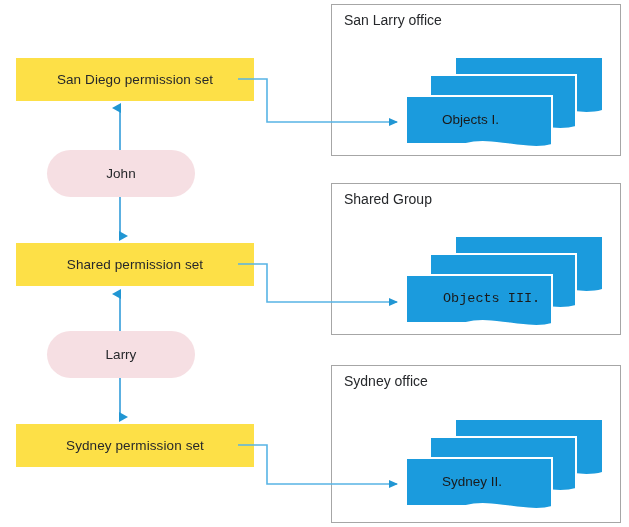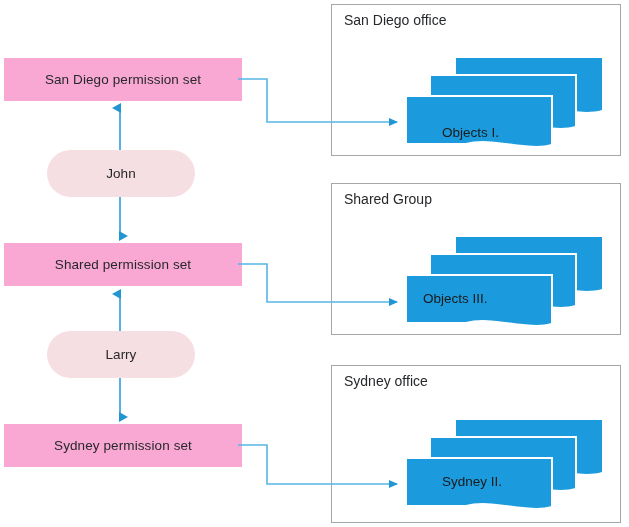--- a/index.html
+++ b/index.html
@@ -15,24 +15,24 @@
     position: relative;
     width: 629px;
     height: 527px;
     background: #ffffff;
     overflow: hidden;
   }
 
   
   .perm-box {
     position: absolute;
-    left: 4px;
+    left: 16px;
     width: 238px;
     height: 43px;
-    background: #f9a8d4;
+    background: #fde047;
     display: flex;
     align-items: center;
     justify-content: center;
     font-size: 13.5px;
     color: #26282b;
     letter-spacing: .1px;
     box-sizing: border-box;
   }
   #perm-box-0 { top: 58px; }
   #perm-box-1 { top: 243px; }
@@ -119,43 +119,43 @@
   </div>
 
   <div class="user-pill" id="user-pill-0">
     <span>John</span>
   </div>
   <div class="user-pill" id="user-pill-1">
     <span>Larry</span>
   </div>
 
   <div class="group-panel" id="group-panel-0">
-    <div class="panel-title">San Diego office</div>
+    <div class="panel-title">San Larry office</div>
     <div class="doc-stack">
       <svg class="doc-shape" width="290" height="152" viewBox="0 0 290 152">
 
         <path d="M124,53 L270,53 L270,105 C246,112 210,97 184,104 L124,104 Z" fill="#1b9bdd"></path>
 
         <path d="M98,70 L244,70 L244,122 C220,129 184,114 158,121 L98,121 Z" fill="#1b9bdd" stroke="#ffffff" stroke-width="2"></path>
 
         <path d="M74,91 L220,91 L220,140 C196,147 160,132 134,139 L74,139 Z" fill="#1b9bdd" stroke="#ffffff" stroke-width="2"></path>
       </svg>
-      <div class="doc-label" style="left:110px; top:120px;">Objects I.</div>
+      <div class="doc-label" style="left:110px; top:107px;">Objects I.</div>
     </div>
   </div>
 
   <div class="group-panel" id="group-panel-1">
     <div class="panel-title">Shared Group</div>
     <div class="doc-stack">
       <svg class="doc-shape" width="290" height="152" viewBox="0 0 290 152">
         <path d="M124,53 L270,53 L270,105 C246,112 210,97 184,104 L124,104 Z" fill="#1b9bdd"></path>
         <path d="M98,70 L244,70 L244,122 C220,129 184,114 158,121 L98,121 Z" fill="#1b9bdd" stroke="#ffffff" stroke-width="2"></path>
         <path d="M74,91 L220,91 L220,140 C196,147 160,132 134,139 L74,139 Z" fill="#1b9bdd" stroke="#ffffff" stroke-width="2"></path>
       </svg>
-      <div class="doc-label" style="left:91px; top:107px;">Objects III.</div>
+      <div class="doc-label" style="left:111px; top:107px;font-family:Liberation Mono, monospace;">Objects III.</div>
     </div>
   </div>
 
   <div class="group-panel" id="group-panel-2">
     <div class="panel-title">Sydney office</div>
     <div class="doc-stack">
       <svg class="doc-shape" width="290" height="158" viewBox="0 0 290 158">
         <path d="M124,54 L270,54 L270,106 C246,113 210,98 184,105 L124,105 Z" fill="#1b9bdd"></path>
         <path d="M98,71 L244,71 L244,123 C220,130 184,115 158,122 L98,122 Z" fill="#1b9bdd" stroke="#ffffff" stroke-width="2"></path>
         <path d="M74,92 L220,92 L220,141 C196,148 160,133 134,140 L74,140 Z" fill="#1b9bdd" stroke="#ffffff" stroke-width="2"></path>

